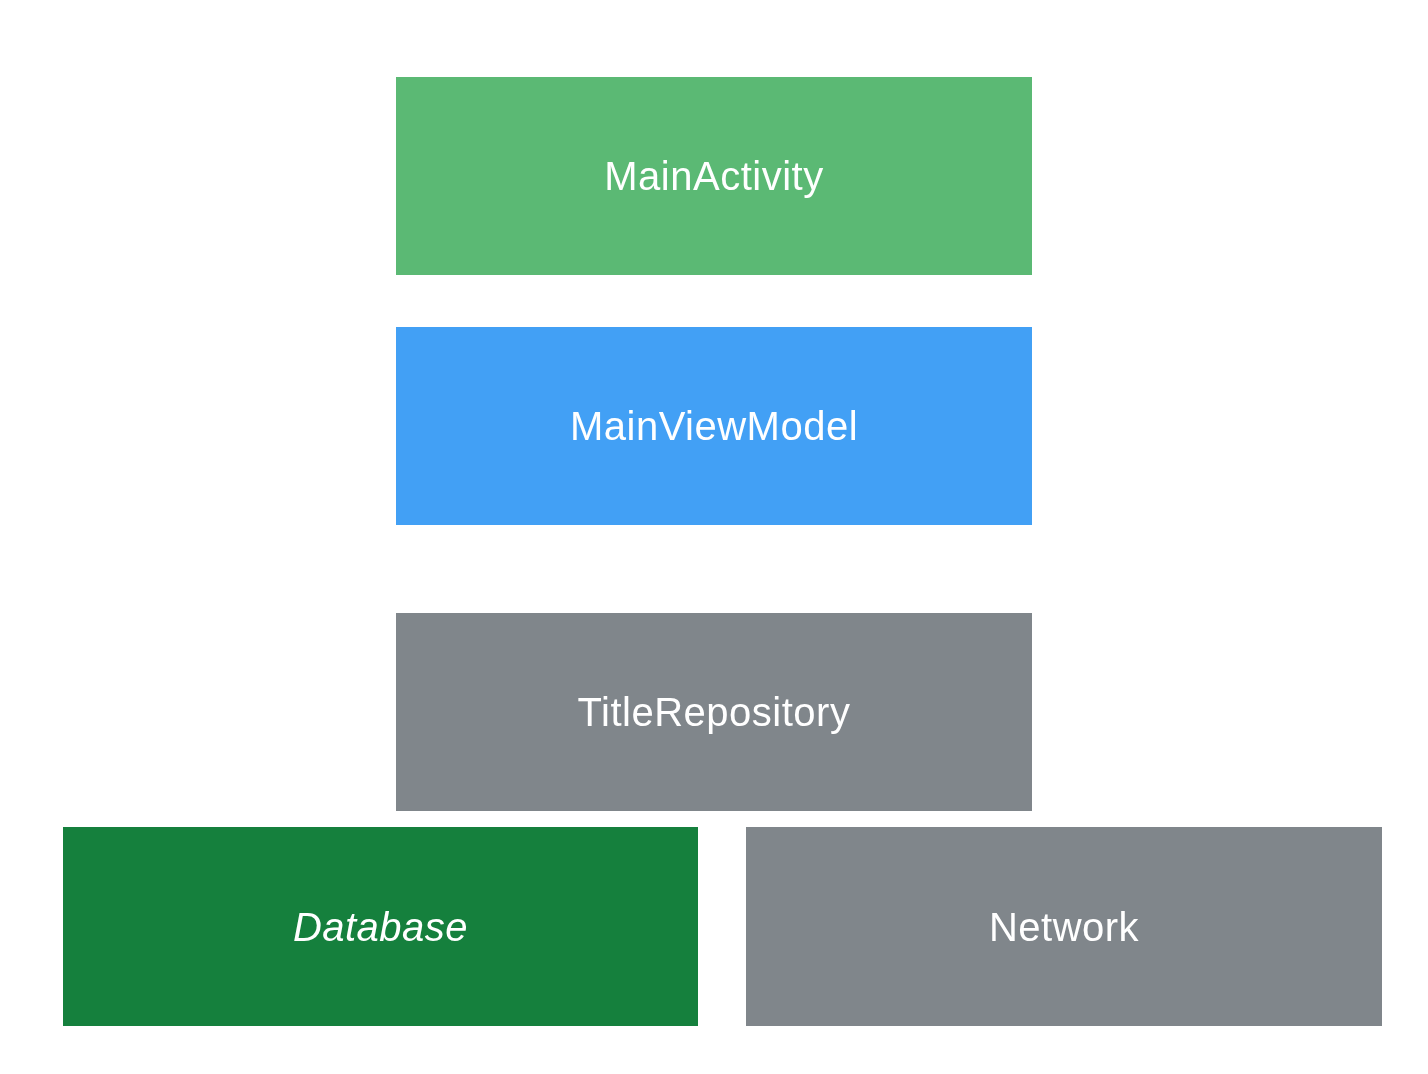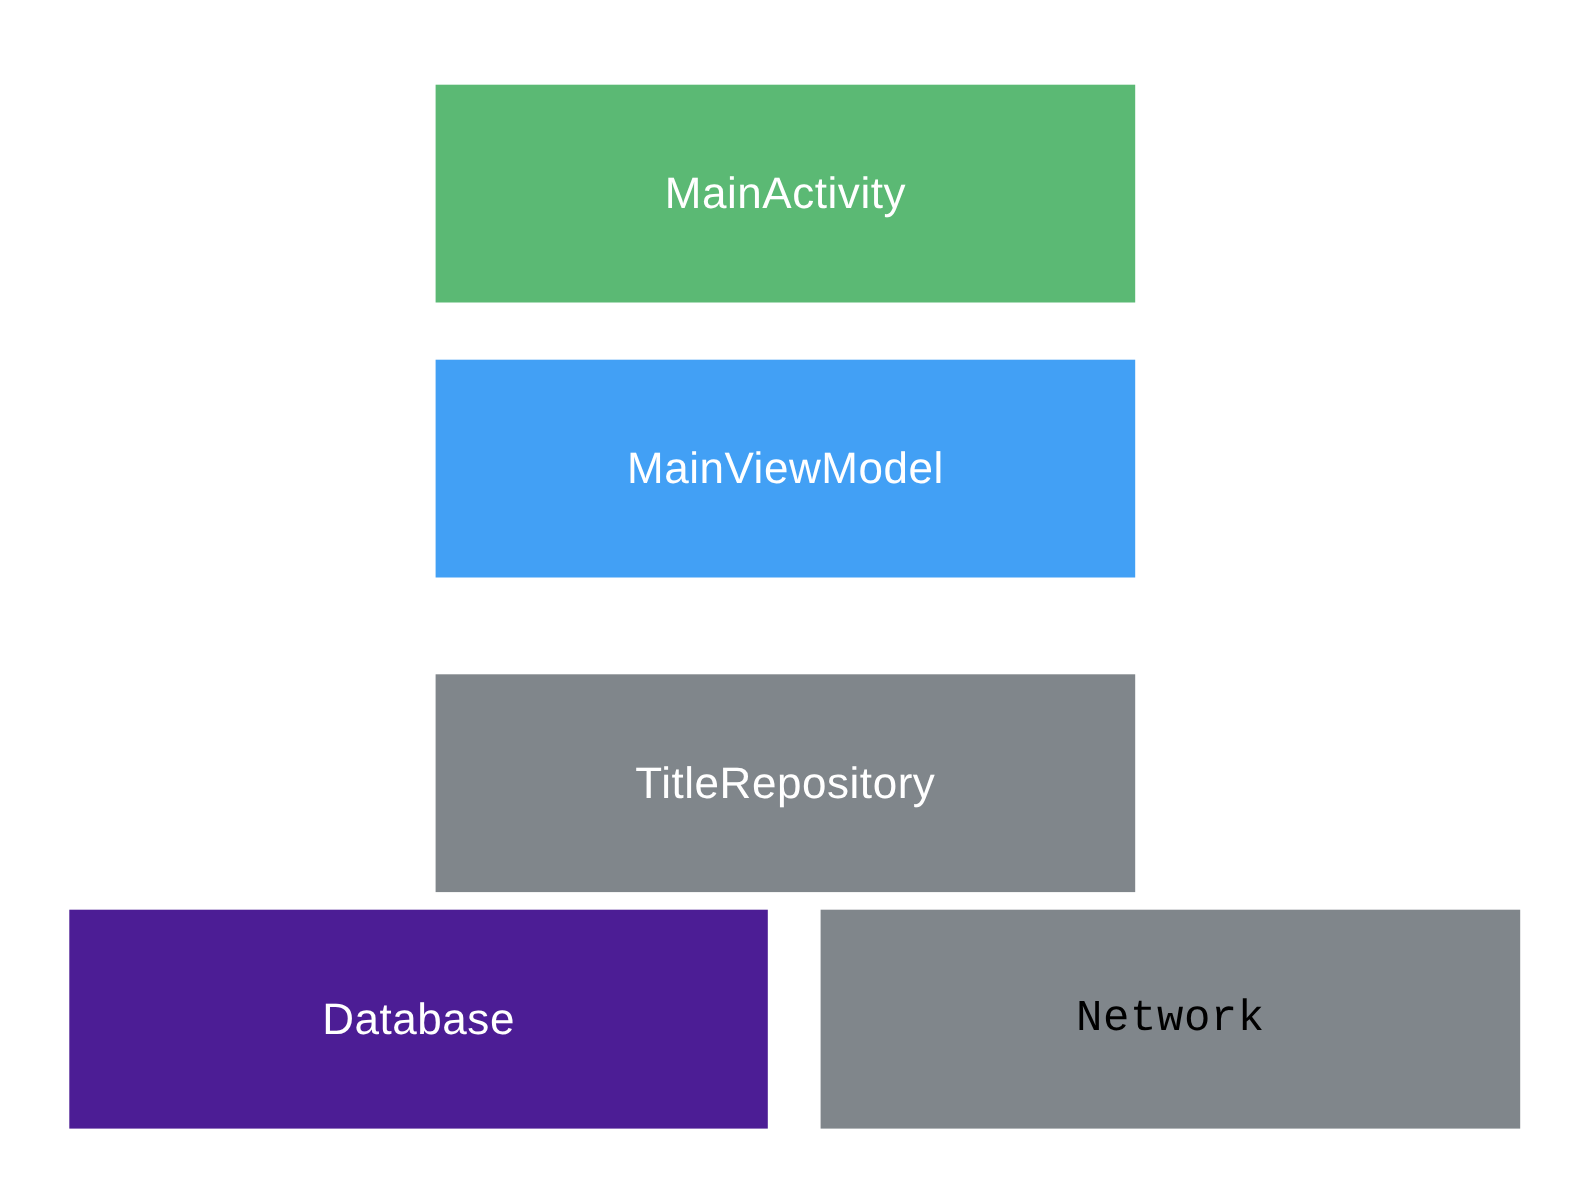--- a/index.html
+++ b/index.html
@@ -43,21 +43,21 @@
   </div>
 
   <div class="diagram-box pos-main-view-model" style="background-color: rgb(66, 160, 245);">
     <span class="box-label" style="color: rgb(255, 255, 255);">MainViewModel</span>
   </div>
 
   <div class="diagram-box pos-title-repository" style="background-color: rgb(128, 134, 139); margin-top: 36px;">
     <span class="box-label" style="color: rgb(255, 255, 255);">TitleRepository</span>
   </div>
 
-  <div class="diagram-box pos-database" style="background-color: #4c1d95;">
+  <div class="diagram-box pos-database" style="background-color: #15803d; font-style: italic;">
     <span class="box-label" style="color: rgb(255, 255, 255);">Database</span>
   </div>
 
   <div class="diagram-box pos-network" style="background-color: rgb(128, 134, 139);">
-    <span class="box-label" style="color: #000000; font-family: Liberation Mono, monospace;">Network</span>
+    <span class="box-label" style="color: #ffffff;">Network</span>
   </div>
 
 </div>
 
 </body></html>

